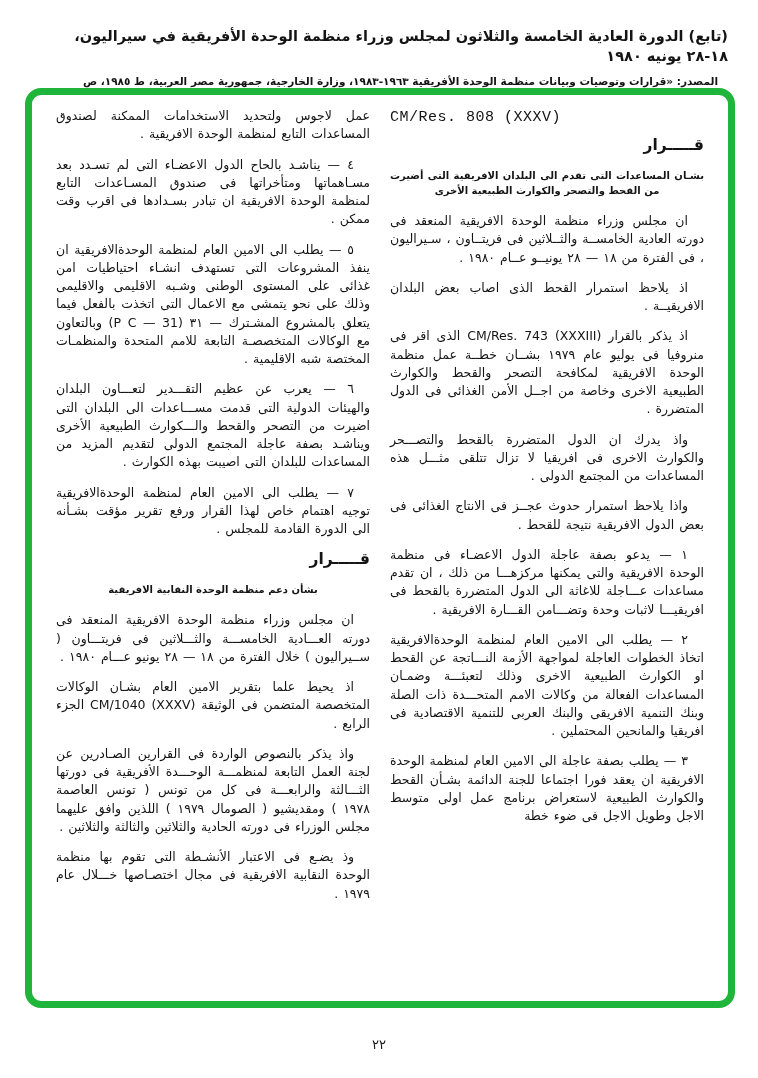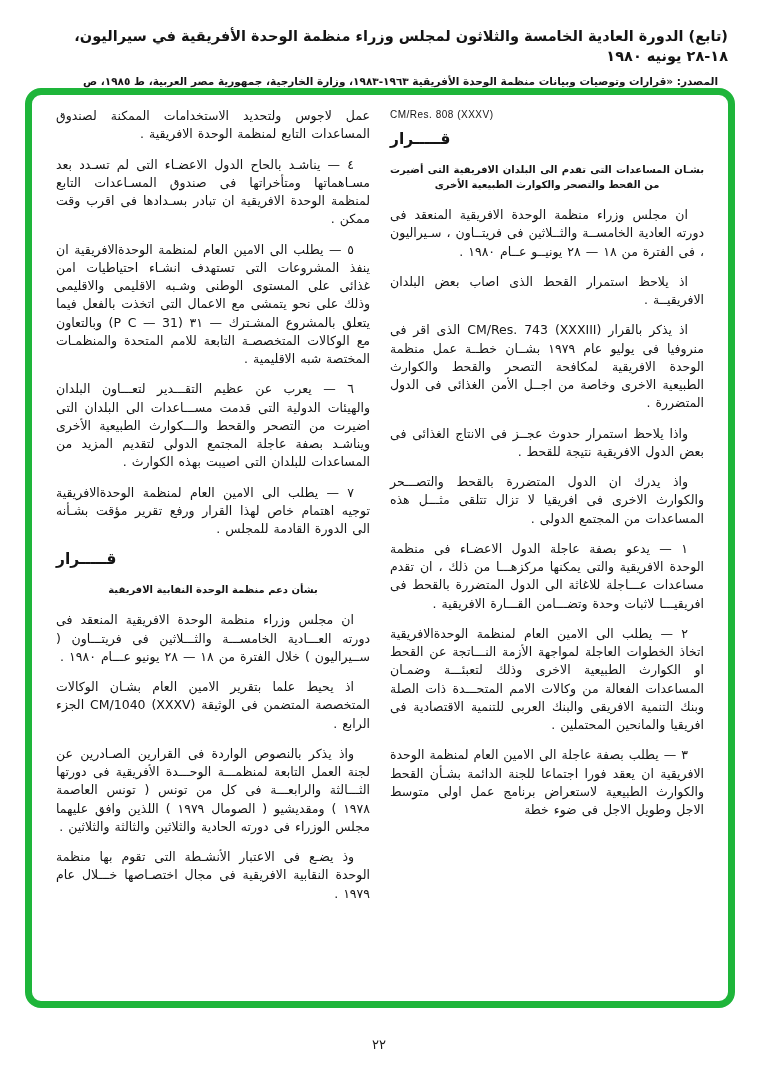--- a/index.html
+++ b/index.html
@@ -21,26 +21,26 @@
     box-sizing:border-box;border:7px solid #1eb53a;border-radius:16px;
     padding:12px 14px;overflow:hidden;background:#ffffff;
   }
   .columns{
     display:flex;direction:rtl;height:100%;
   }
   .col{
     width:50%;box-sizing:border-box;padding:0 10px;direction:rtl;
   }
   .res-no{
-    direction:ltr;text-align:left;font-family:Liberation Sans, sans-serif;
-    font-size:10px;letter-spacing:.5px;margin:2px 0 10px;
+    direction:ltr;text-align:left;font-family:Liberation Mono, monospace;
+    font-size:15px;letter-spacing:.5px;margin:2px 0 10px;
   }
   .res-no.second{margin-top:34px;}
   .decision-title{
-    text-align:left;font-weight:bold;font-size:15.5px;margin:4px 0 14px;
+    text-align:right;font-weight:bold;font-size:15.5px;margin:4px 0 14px;
   }
   .subject{
     font-weight:bold;font-size:10px;line-height:1.5;text-align:justify;
     text-align-last:center;margin:0 0 14px;
   }
   .subject.narrow{text-align:center;text-align-last:center;}
   p.body-par{
     font-size:12.5px;line-height:1.46;text-align:justify;margin:0 0 12px;
     text-indent:16px;word-spacing:1px;
   }
@@ -61,22 +61,22 @@
 <div class="doc-frame" style="border-color: rgb(30, 181, 58);">
   <div class="columns">
 
     <section class="col">
       <div class="res-no">CM/Res. 808 (XXXV)</div>
       <div class="decision-title">قـــــرار</div>
       <div class="subject">بشـان المساعدات التى تقدم الى البلدان الافريقية التى أضيرت من القحط والتصحر والكوارث الطبيعية الأخرى</div>
       <p class="body-par">ان مجلس وزراء منظمة الوحدة الافريقية المنعقد فى دورته العادية الخامســة والثــلاثين فى فريتــاون ، سـيراليون ، فى الفترة من ١٨ — ٢٨ يونيــو عــام ١٩٨٠ .</p>
       <p class="body-par">اذ يلاحظ استمرار القحط الذى اصاب بعض البلدان الافريقيــة .</p>
       <p class="body-par">اذ يذكر بالقرار CM/Res. 743 (XXXIII) الذى اقر فى منروفيا فى يوليو عام ١٩٧٩ بشــان خطــة عمل منظمة الوحدة الافريقية لمكافحة التصحر والقحط والكوارث الطبيعية الاخرى وخاصة من اجــل الأمن الغذائى فى الدول المتضررة .</p>
+      <p class="body-par">واذ يدرك ان الدول المتضررة بالقحط والتصـــحر والكوارث الاخرى فى افريقيا لا تزال تتلقى مثـــل هذه المساعدات من المجتمع الدولى .</p>
       <p class="body-par">واذا يلاحظ استمرار حدوث عجــز فى الانتاج الغذائى فى بعض الدول الافريقية نتيجة للقحط .</p>
-      <p class="body-par">واذ يدرك ان الدول المتضررة بالقحط والتصـــحر والكوارث الاخرى فى افريقيا لا تزال تتلقى مثـــل هذه المساعدات من المجتمع الدولى .</p>
       <p class="body-par">١ — يدعو بصفة عاجلة الدول الاعضـاء فى منظمة الوحدة الافريقية والتى يمكنها مركزهـــا من ذلك ، ان تقدم مساعدات عـــاجلة للاغاثة الى الدول المتضررة بالقحط فى افريقيـــا لاثبات وحدة وتضـــامن القـــارة الافريقية .</p>
       <p class="body-par">٢ — يطلب الى الامين العام لمنظمة الوحدةالافريقية اتخاذ الخطوات العاجلة لمواجهة الأزمة النـــاتجة عن القحط او الكوارث الطبيعية الاخرى وذلك لتعبئـــة وضمـان المساعدات الفعالة من وكالات الامم المتحـــدة ذات الصلة وبنك التنمية الافريقى والبنك العربى للتنمية الاقتصادية فى افريقيا والمانحين المحتملين .</p>
       <p class="body-par">٣ — يطلب بصفة عاجلة الى الامين العام لمنظمة الوحدة الافريقية ان يعقد فورا اجتماعا للجنة الدائمة بشـأن القحط والكوارث الطبيعية لاستعراض برنامج عمل اولى متوسط الاجل وطويل الاجل فى ضوء خطة</p>
     </section>
 
     <section class="col">
       <p class="body-par no-indent">عمل لاجوس ولتحديد الاستخدامات الممكنة لصندوق المساعدات التابع لمنظمة الوحدة الافريقية .</p>
       <p class="body-par">٤ — يناشـد بالحاح الدول الاعضـاء التى لم تسـدد بعد مسـاهماتها ومتأخراتها فى صندوق المسـاعدات التابع لمنظمة الوحدة الافريقية ان تبادر بسـدادها فى اقرب وقت ممكن .</p>
       <p class="body-par">٥ — يطلب الى الامين العام لمنظمة الوحدةالافريقية ان ينفذ المشروعات التى تستهدف انشـاء احتياطيات امن غذائى على المستوى الوطنى وشـبه الاقليمى والاقليمى وذلك على نحو يتمشى مع الاعمال التى اتخذت بالفعل فيما يتعلق بالمشروع المشـترك — ٣١ (P C — 31) وبالتعاون مع الوكالات المتخصصـة التابعة للامم المتحدة والمنظمـات المختصة شبه الاقليمية .</p>
       <p class="body-par">٦ — يعرب عن عظيم التقـــدير لتعـــاون البلدان والهيئات الدولية التى قدمت مســـاعدات الى البلدان التى اضيرت من التصحر والقحط والـــكوارث الطبيعية الأخرى ويناشـد بصفة عاجلة المجتمع الدولى لتقديم المزيد من المساعدات للبلدان التى اصيبت بهذه الكوارث .</p>

